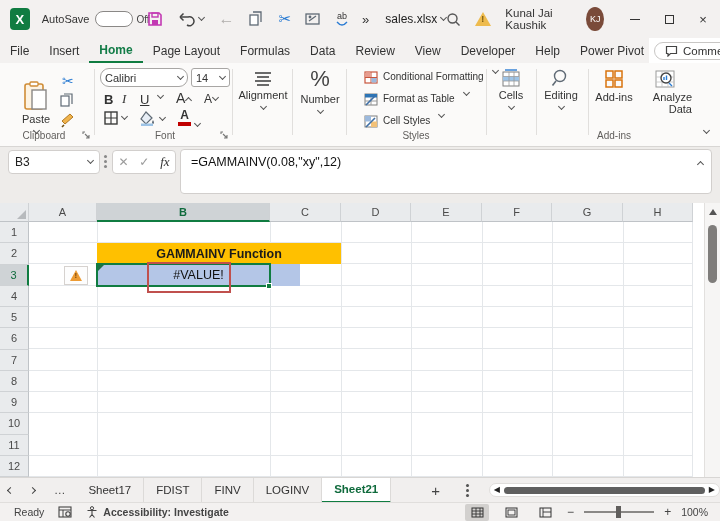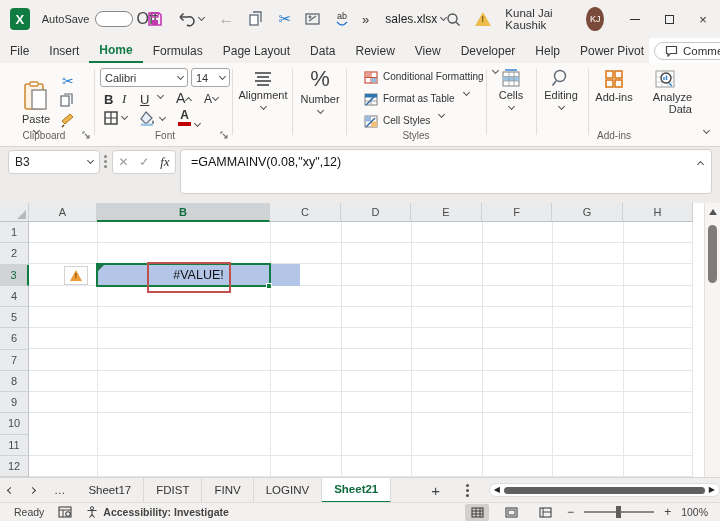--- a/index.html
+++ b/index.html
@@ -8,21 +8,21 @@
          outline:1px solid #b5b3b1; font-family:"Liberation Sans", sans-serif; }
 
   
   .titlebar { position:absolute; left:0; top:0; width:720px; height:38px; background:#f3f1f0;
               display:flex; align-items:center; }
   .xl-logo { width:22px; height:22px; margin-left:10px; background:#107C41; border-radius:4px;
              color:#fff; font-weight:bold; font-size:13px; display:flex; align-items:center; justify-content:center; }
   .autosave { display:flex; align-items:center; gap:6px; margin-left:12px; font-size:11px; color:#333; }
   .toggle { width:38px; height:16px; border:1px solid #8a8886; border-radius:9px; display:flex; align-items:center; padding:0 3px; gap:4px; background:#fff; }
   .knob { width:10px; height:10px; border-radius:50%; background:#605e5c; }
-  .toggle-state { font-size:16px; color:#444;margin-left:33px; }
+  .toggle-state { font-size:10px; color:#444;margin-left:33px; }
   .qat { display:flex; align-items:center; gap:14px; margin-left:14px; color:#444; }
   .qat-btn { display:flex; align-items:center; font-size:14px; color:#5f6a75; }
   .chev { width:5px; height:5px; border-right:1.4px solid #555; border-bottom:1.4px solid #555;
           display:inline-block; transform:rotate(45deg); margin-left:4px; margin-top:-3px; }
   .chev.up { transform:rotate(225deg); margin-top:4px; }
   .gray { color:#b0aeac; }
   .fname { display:flex; align-items:center; margin-left:16px; font-size:12px; color:#222; }
   .tb-right { margin-left:auto; display:flex; align-items:center; gap:14px; }
   .warn-tri { width:0; height:0; border-left:8px solid transparent; border-right:8px solid transparent;
               border-bottom:14px solid #eebb4d; position:relative; }
@@ -208,22 +208,22 @@
           </span>
         <span class="winbtn">×</span>
       </span>
     </div>
   </div>
 
   <div class="tabrow">
     <span class="rtab">File</span>
     <span class="rtab">Insert</span>
     <span class="rtab active">Home</span>
+    <span class="rtab">Page Layout</span>
     <span class="rtab">Formulas</span>
-    <span class="rtab">Page Layout</span>
     <span class="rtab">Data</span>
     <span class="rtab">Review</span>
     <span class="rtab">View</span>
     <span class="rtab">Developer</span>
     <span class="rtab">Help</span>
     <span class="rtab">Power Pivot</span>
     <div class="tabrow-right">
       <span class="comments-btn">
         <svg width="13" height="12" viewBox="0 0 13 12">
             <path d="M1.5 1.5 h10 v7 h-6 l-2.5 2.5 v-2.5 h-1.5 z" fill="none" stroke="#444" stroke-width="1.2"></path>
@@ -259,21 +259,21 @@
         </svg>
     </span>
     <div class="glabel" style="left:6px; width:76px;">Clipboard</div>
     <span class="launcher" style="left:82px;">
       <svg width="9" height="9" viewBox="0 0 9 9">
           <path d="M1 3 V1 h2 M3 3 l4 4 M7 4 v3 h-3" fill="none" stroke="#777" stroke-width="1.1"></path>
         </svg>
     </span>
     <div class="gsep" style="left:94px;"></div>
 
-    <div class="selbox" style="position:absolute; left:100px; top:5px; width:88px;">
+    <div class="selbox" style="position:absolute; left:100px; top:5px; width:88px;border-radius:9px;">
       <span>Calibri</span>
       <span class="chev"></span>
     </div>
     <div class="selbox" style="position:absolute; left:191px; top:5px; width:39px;">
       <span>14</span>
       <span class="chev"></span>
     </div>
     <span class="fmt-btn" style="position:absolute; left:104px; top:27px; font-weight:bold; font-size:13px;">B</span>
     <span class="fmt-btn" style="position:absolute; left:122px; top:27px; font-style:italic; font-family:'Liberation Serif',serif; font-size:13px;">I</span>
     <span class="fmt-btn" style="position:absolute; left:140px; top:27px; text-decoration:underline; font-size:13px;">U</span>
@@ -457,20 +457,21 @@
       <div class="rh">5</div>
       <div class="rh">6</div>
       <div class="rh">7</div>
       <div class="rh">8</div>
       <div class="rh">9</div>
       <div class="rh">10</div>
       <div class="rh">11</div>
       <div class="rh">12</div>
     </div>
 
+    <div class="title-cell">GAMMAINV Function</div>
     <div class="error-cell">#VALUE!</div>
     <div class="sel-border"></div>
     <div class="err-tri"></div>
     <div class="fill-handle"></div>
     <div class="annotation"></div>
     <div class="err-opt">
       <span class="wtri"></span>
     </div>
 
     <div class="vscroll">

